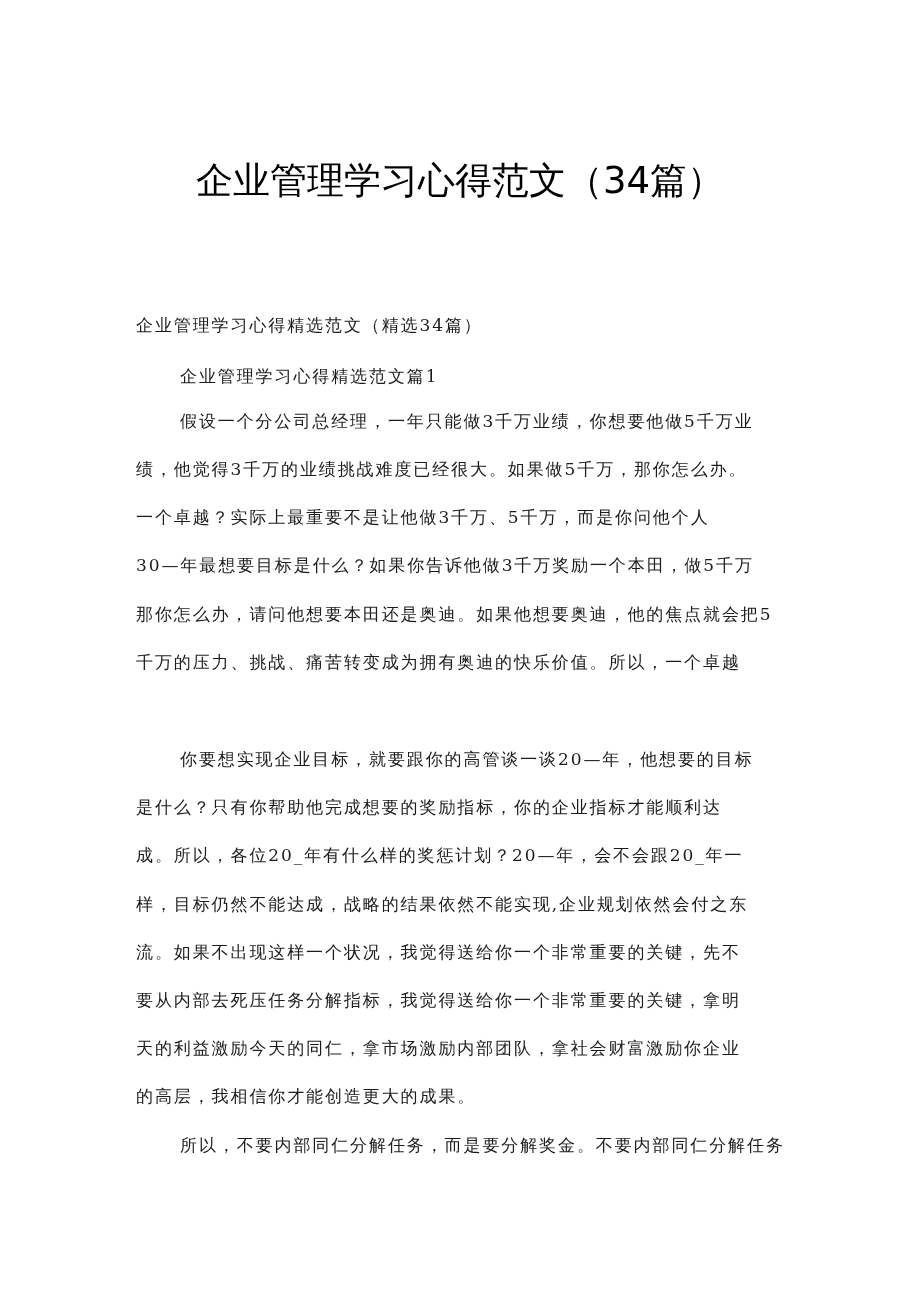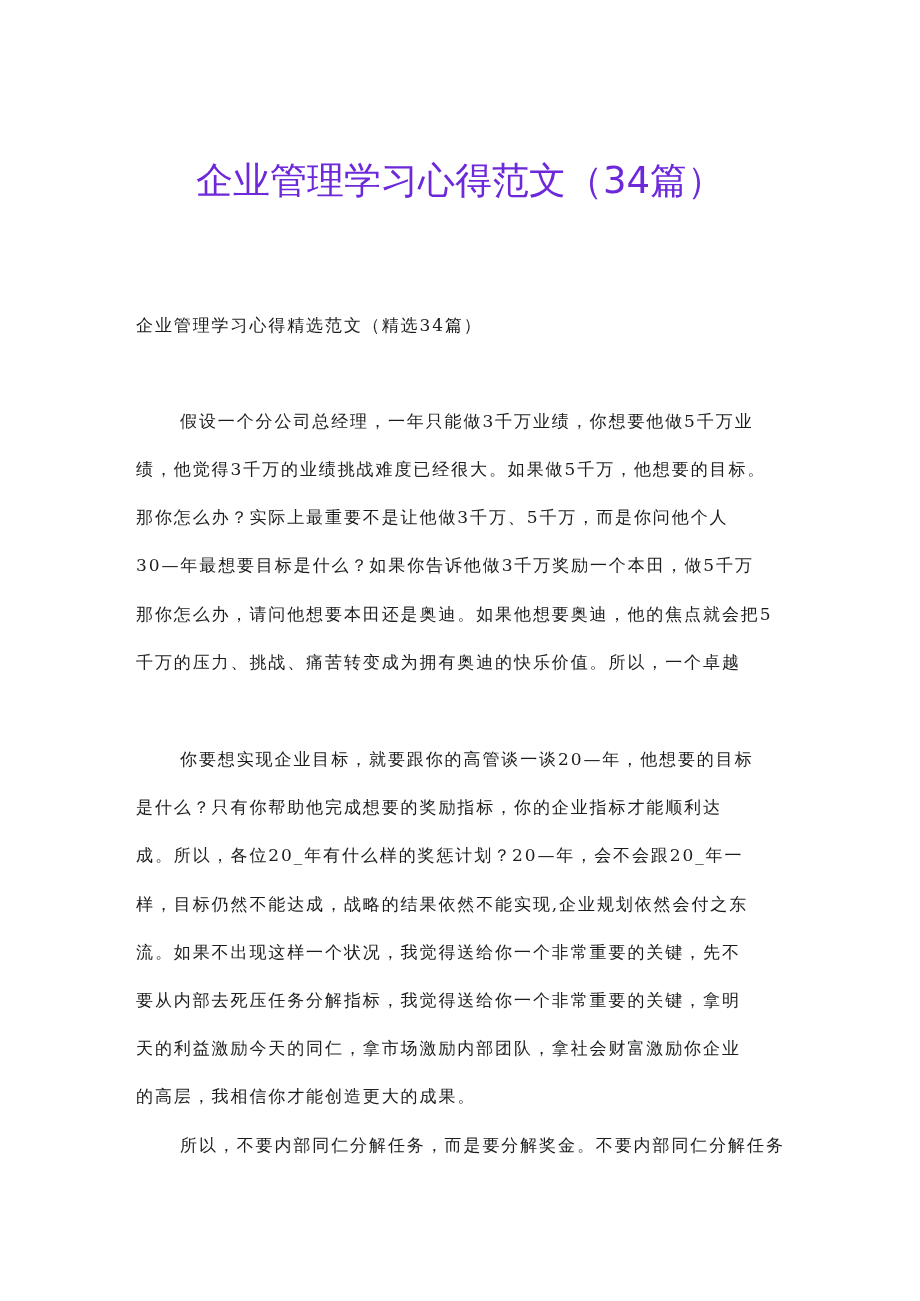--- a/index.html
+++ b/index.html
@@ -24,45 +24,46 @@
     }
     .doc-title {
       position: absolute;
       top: 155px;
       left: 0;
       width: 920px;
       text-align: center;
       font-family: "DejaVu Sans", "Liberation Sans", sans-serif;
       font-size: 37px;
       line-height: 52px;
-      color: #6d28d9;
+      color: #000000;
       letter-spacing: 0px;
     }
     .line {
       position: absolute;
       left: 136px;
       font-size: 17px;
       line-height: 28px;
       white-space: nowrap;
       letter-spacing: 1.9px;
       color: #1c1c1c;
     }
     .line.indent { left: 180px; }
   </style>
 </head>
 <body>
 
 <div class="page">
   <div class="doc-title">企业管理学习心得范文（34篇）</div>
 
   <div class="line" style="top:311px;">企业管理学习心得精选范文（精选34篇）</div>
+  <div class="line indent" style="top:362px;">企业管理学习心得精选范文篇1</div>
 
   <div class="line indent" style="top:407px;">假设一个分公司总经理，一年只能做3千万业绩，你想要他做5千万业</div>
-  <div class="line" style="top:455px;">绩，他觉得3千万的业绩挑战难度已经很大。如果做5千万，他想要的目标。</div>
-  <div class="line" style="top:503px;">那你怎么办？实际上最重要不是让他做3千万、5千万，而是你问他个人</div>
+  <div class="line" style="top:455px;">绩，他觉得3千万的业绩挑战难度已经很大。如果做5千万，那你怎么办。</div>
+  <div class="line" style="top:503px;">一个卓越？实际上最重要不是让他做3千万、5千万，而是你问他个人</div>
   <div class="line" style="top:551px;">30—年最想要目标是什么？如果你告诉他做3千万奖励一个本田，做5千万</div>
   <div class="line" style="top:600px;">那你怎么办，请问他想要本田还是奥迪。如果他想要奥迪，他的焦点就会把5</div>
   <div class="line" style="top:648px;">千万的压力、挑战、痛苦转变成为拥有奥迪的快乐价值。所以，一个卓越</div>
 
   <div class="line indent" style="top:745px;">你要想实现企业目标，就要跟你的高管谈一谈20—年，他想要的目标</div>
   <div class="line" style="top:793px;">是什么？只有你帮助他完成想要的奖励指标，你的企业指标才能顺利达</div>
   <div class="line" style="top:841px;">成。所以，各位20_年有什么样的奖惩计划？20—年，会不会跟20_年一</div>
   <div class="line" style="top:890px;">样，目标仍然不能达成，战略的结果依然不能实现,企业规划依然会付之东</div>
   <div class="line" style="top:938px;">流。如果不出现这样一个状况，我觉得送给你一个非常重要的关键，先不</div>
   <div class="line" style="top:986px;">要从内部去死压任务分解指标，我觉得送给你一个非常重要的关键，拿明</div>

